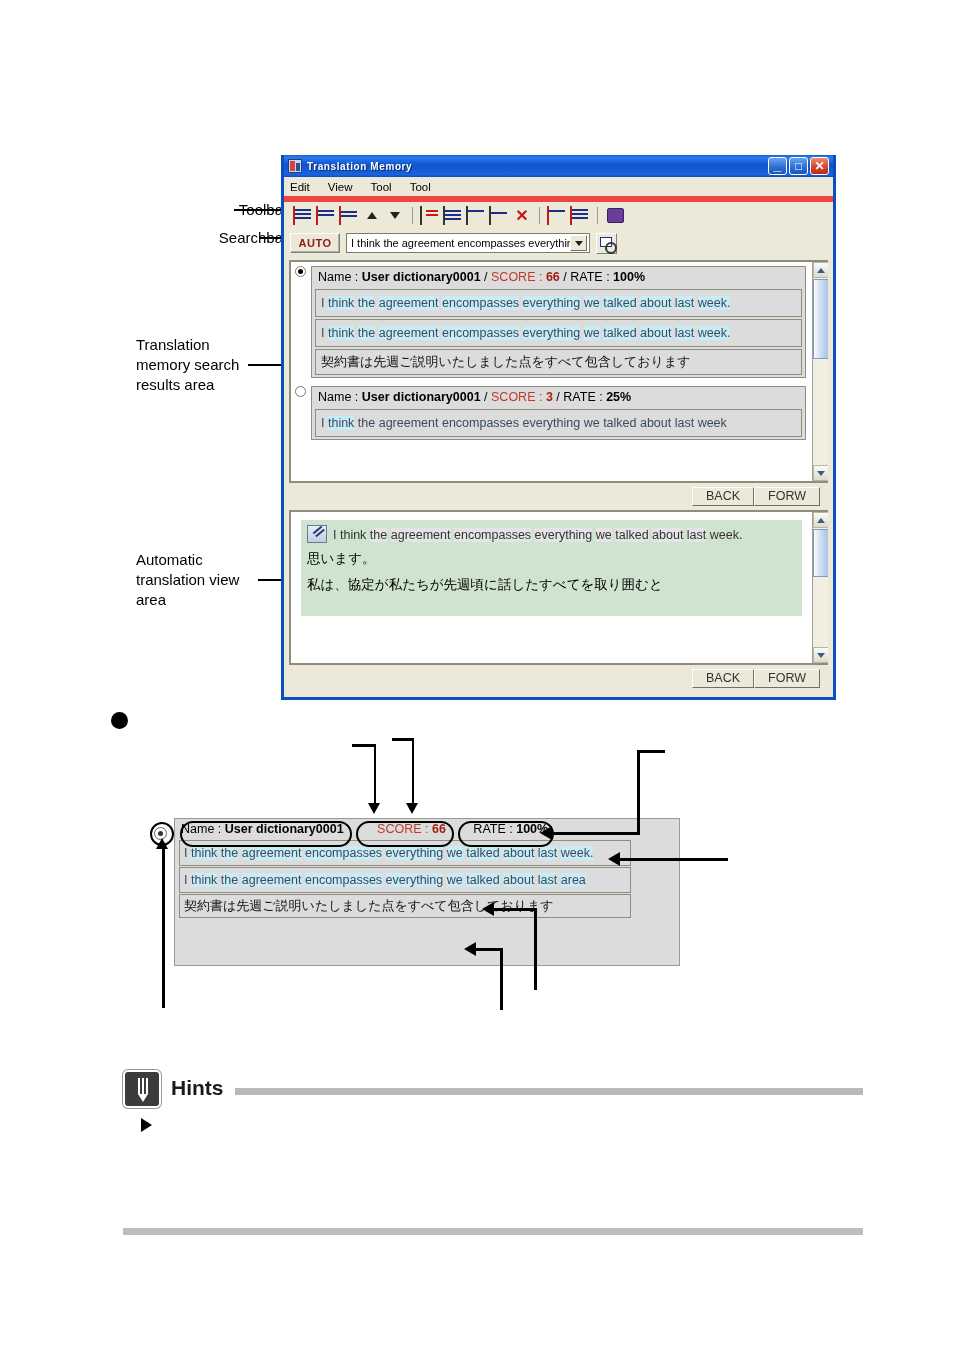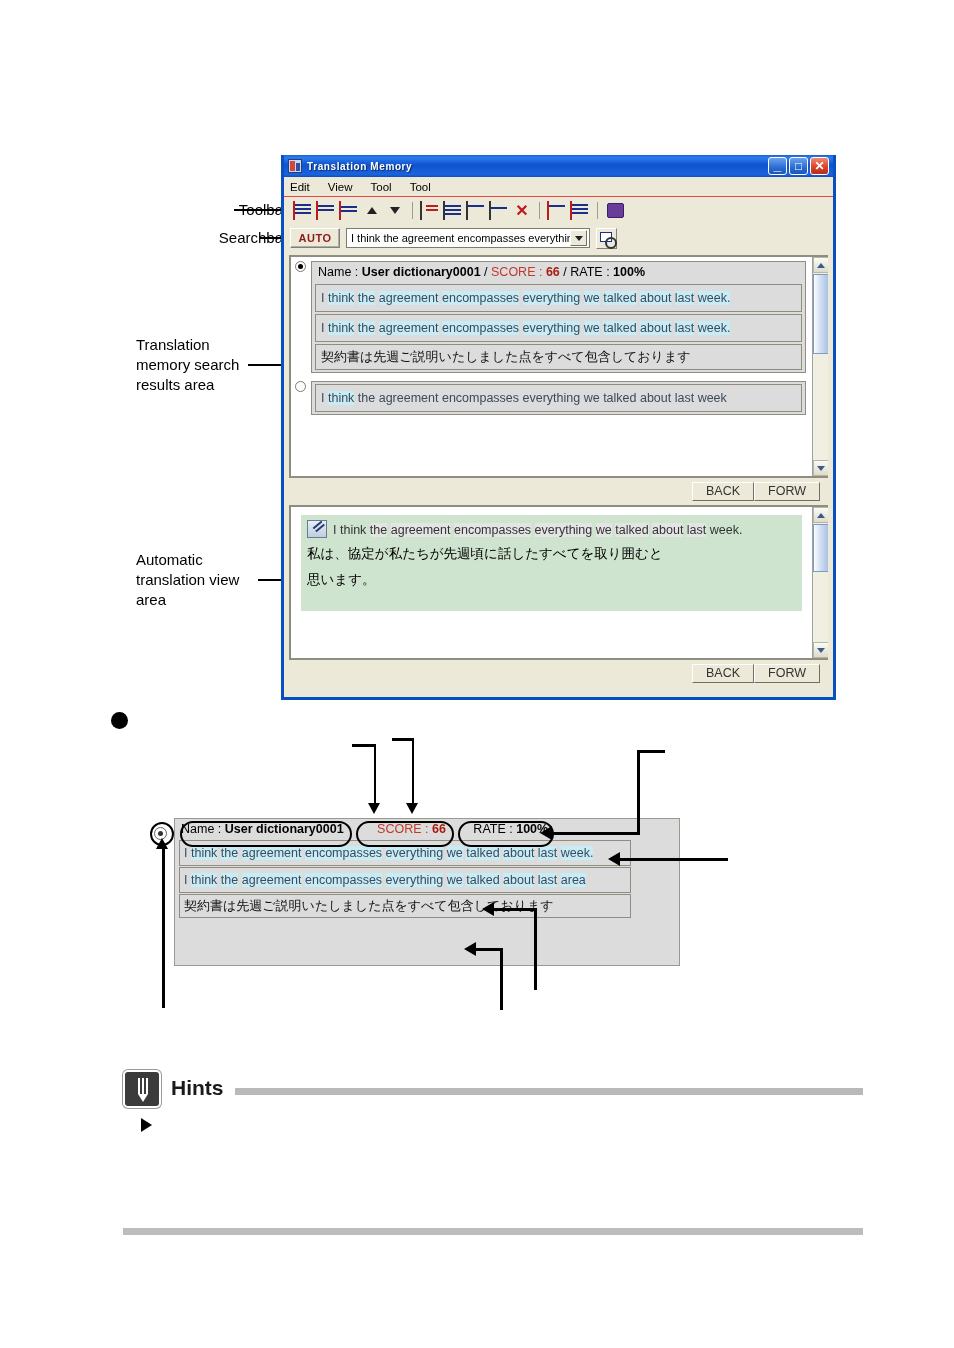--- a/index.html
+++ b/index.html
@@ -90,21 +90,21 @@
     display: flex; align-items: center; justify-content: center;
     line-height: 1;
   }
   .wbtn.min .g { align-items: flex-end; padding-bottom: 2px; font-size: 14px; }
 
   .menubar {
     height: 19px;
     background: #ece9d8;
     display: flex; align-items: center;
     padding-left: 6px;
-    border-bottom: 1px solid #ef4444;
+    border-bottom: 6px solid #ef4444;
   }
   .menubar span {
     font-size: 11.5px; color: #000;
     margin-right: 18px;
     font-family: "Liberation Sans", sans-serif;
   }
 
   
   .toolbar-row {
     height: 27px;
@@ -626,20 +626,30 @@
           <div class="seg"><span>I</span> <span class="hl">think</span> <span class="hl">the</span> <span class="hl">agreement</span> <span class="hl">encompasses</span> <span class="hl">everything</span> <span class="hl">we</span> <span class="hl">talked</span> <span class="hl">about</span> <span class="hl">last</span> <span class="hl">week.</span></div>
           <div class="seg jp">契約書は先週ご説明いたしました点をすべて包含しております</div>
         </div>
       </div>
 
       <div class="entry" style="margin-top:8px;">
         <div class="radio-col">
           <div class="rad"></div>
         </div>
         <div class="entry-box">
+          <div class="hdr-line">
+            <span class="lbl">Name :</span>
+            <span class="bold">User dictionary0001</span>
+            <span class="lbl"> / </span>
+            <span class="score">SCORE :</span>
+            <span class="score"><b>3</b></span>
+            <span class="lbl"> / </span>
+            <span class="lbl">RATE :</span>
+            <span class="bold">25%</span>
+          </div>
           <div class="seg" style="white-space:nowrap;overflow:hidden;"><span>I</span> <span class="hl">think</span> <span>the agreement encompasses everything we talked about last week</span></div>
         </div>
       </div>
 
       <div class="res-scroll">
         <div class="sb-btn">
             <span class="tri up"></span>
           </div>
         <div class="sb-thumb"></div>
         <div class="sb-btn sb-down">
@@ -653,22 +663,22 @@
       <div class="navbtn">FORW</div>
     </div>
   </div>
 
   <div class="panel-outer" style="margin-top:1px;">
     <div class="trans-area">
       <div class="trans-inner">
         <div>
           <span class="pen-icon"></span><span><span>I</span> <span>think</span> <span class="wshl">the</span> <span class="wshl">agreement</span> <span class="wshl">encompasses</span> <span class="wshl">everything</span> <span class="wshl">we</span> <span class="wshl">talked</span> <span class="wshl">about</span> <span class="wshl">last</span> <span>week.</span></span>
         </div>
+        <div class="jp-line">思います。</div>
         <div class="jp-line">私は、協定が私たちが先週頃に話したすべてを取り囲むと</div>
-        <div class="jp-line">思います。</div>
       </div>
       <div class="res-scroll">
         <div class="sb-btn">
             <span class="tri up"></span>
           </div>
         <div class="sb-thumb" style="height:48px;"></div>
         <div class="sb-btn sb-down">
             <span class="tri down"></span>
           </div>
       </div>

